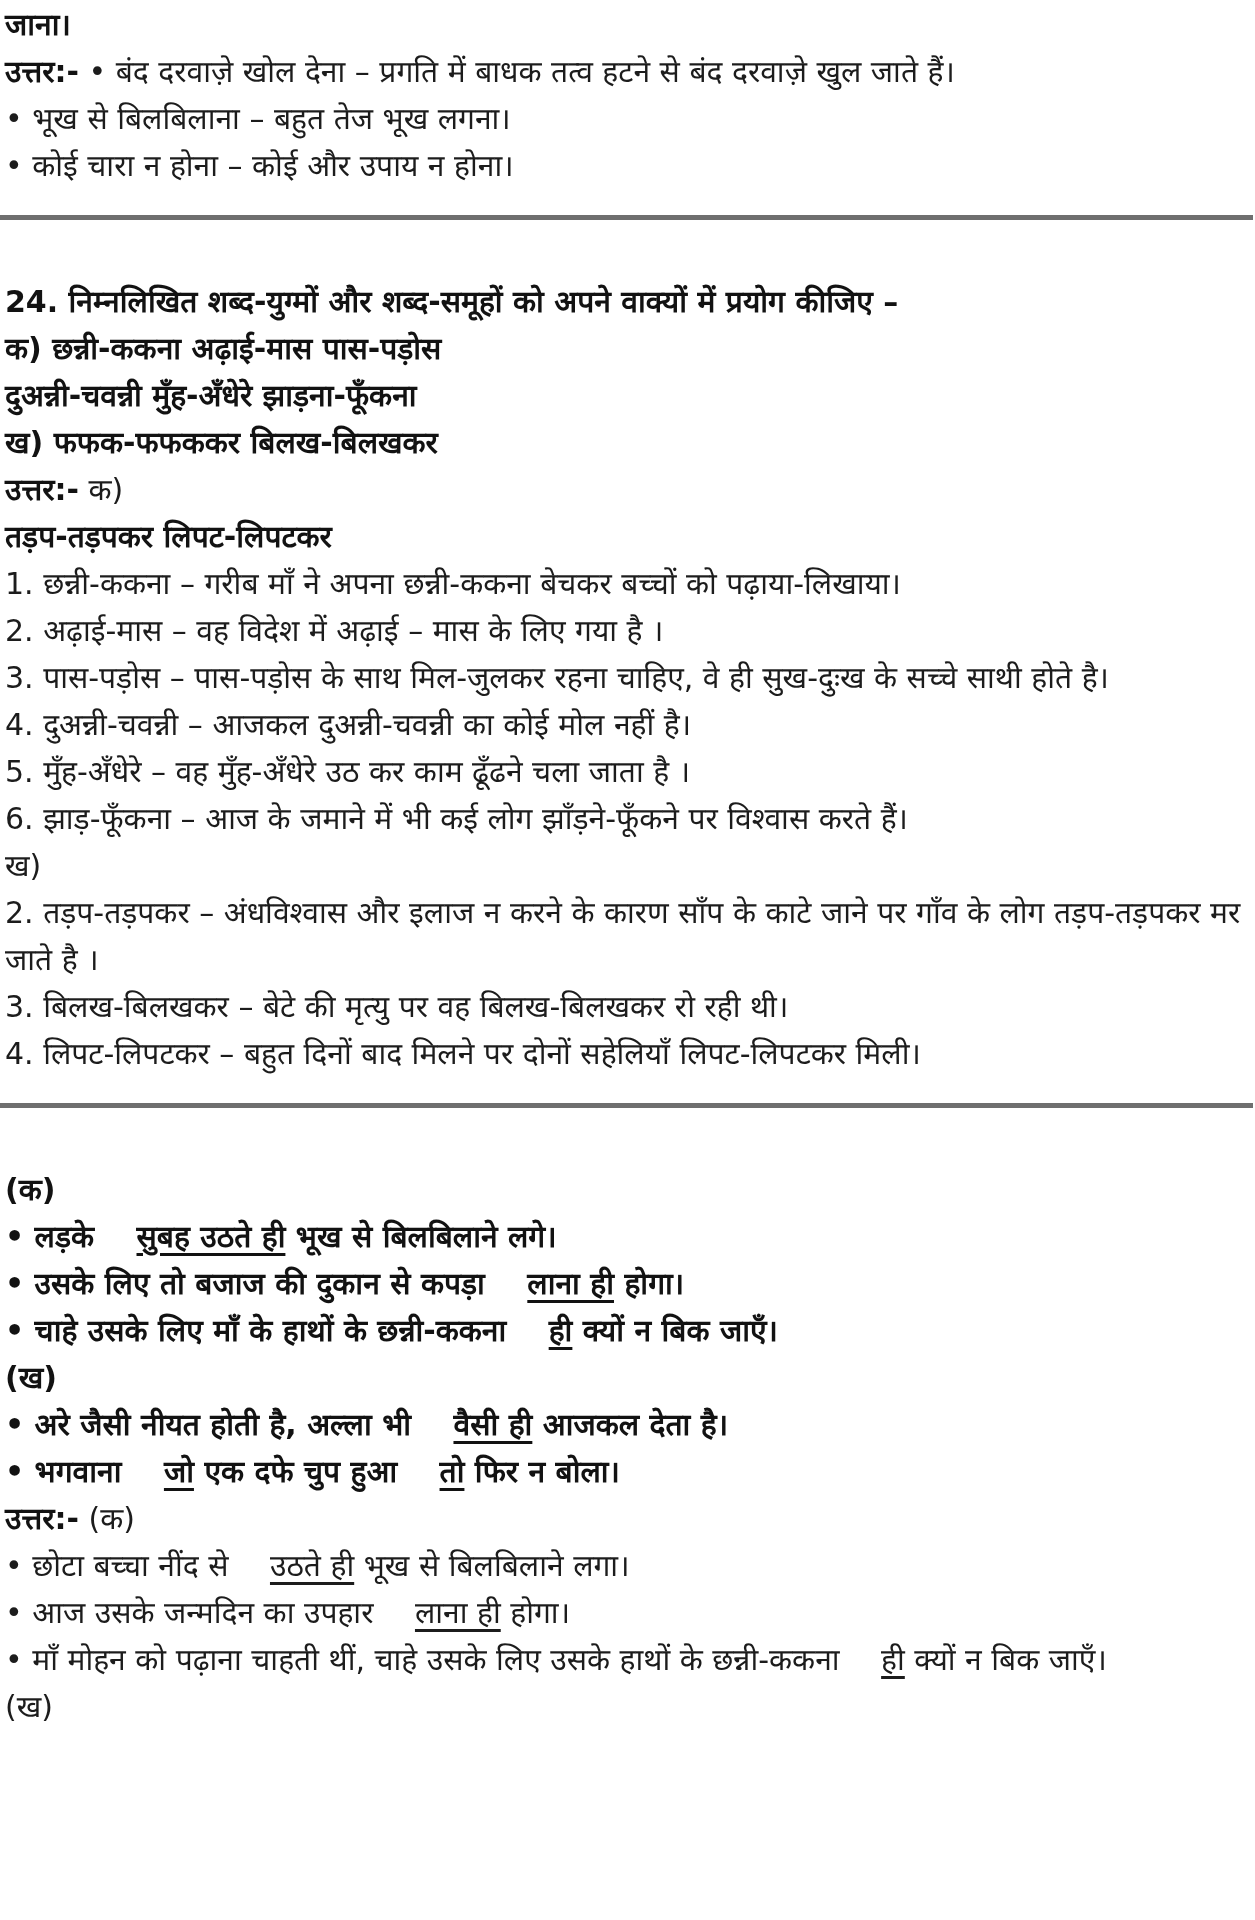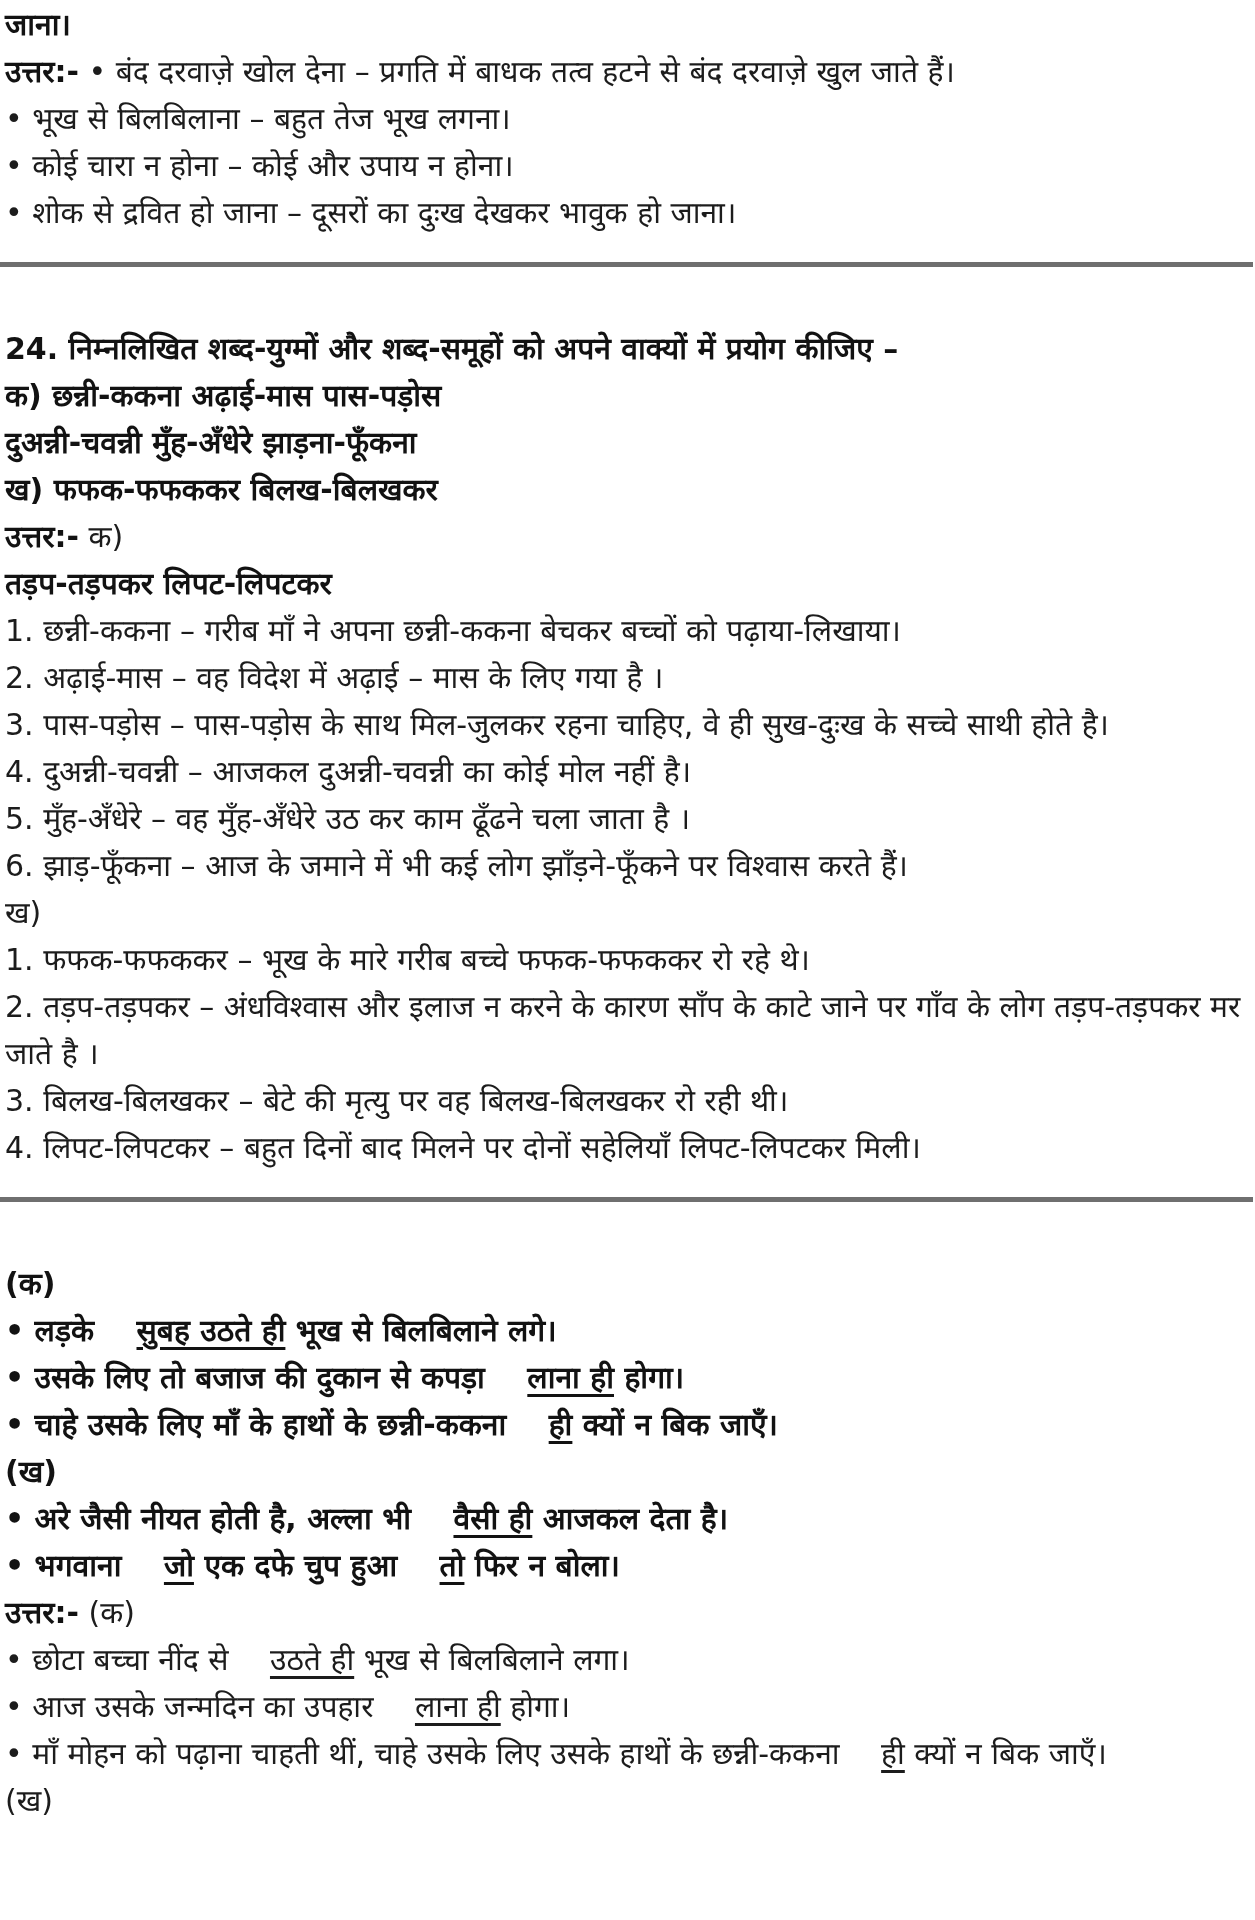--- a/index.html
+++ b/index.html
@@ -44,36 +44,34 @@
   }
 </style>
 </head>
 <body>
 
 <main class="page" style="color: rgb(28, 28, 28);">
     <p class="line bold"><span>जाना।</span></p>
     <p class="line"><span class="bold">उत्तर:-</span><span> • बंद दरवाज़े खोल देना – प्रगति में बाधक तत्व हटने से बंद दरवाज़े खुल जाते हैं।</span></p>
     <p class="line"><span>• भूख से बिलबिलाना – बहुत तेज भूख लगना।</span></p>
     <p class="line"><span>• कोई चारा न होना – कोई और उपाय न होना।</span></p>
-    <p class="line"><span>• शोक से द्रवित हो जाना – दूसरों का दुःख देखकर भावुक हो जाना।</span></p>
     <div class="divider" style="background: rgb(111, 111, 111);"></div>
     <p class="line bold"><span>24. निम्नलिखित शब्द-युग्मों और शब्द-समूहों को अपने वाक्यों में प्रयोग कीजिए –</span></p>
     <p class="line bold"><span>क) छन्नी-ककना अढ़ाई-मास पास-पड़ोस</span></p>
     <p class="line bold"><span>दुअन्नी-चवन्नी मुँह-अँधेरे झाड़ना-फूँकना</span></p>
     <p class="line bold"><span>ख) फफक-फफककर बिलख-बिलखकर</span></p>
     <p class="line"><span class="bold">उत्तर:-</span><span> क)</span></p>
     <p class="line bold"><span>तड़प-तड़पकर लिपट-लिपटकर</span></p>
     <p class="line"><span>1. छन्नी-ककना – गरीब माँ ने अपना छन्नी-ककना बेचकर बच्चों को पढ़ाया-लिखाया।</span></p>
     <p class="line"><span>2. अढ़ाई-मास – वह विदेश में अढ़ाई – मास के लिए गया है ।</span></p>
     <p class="line"><span>3. पास-पड़ोस – पास-पड़ोस के साथ मिल-जुलकर रहना चाहिए, वे ही सुख-दुःख के सच्चे साथी होते है।</span></p>
     <p class="line"><span>4. दुअन्नी-चवन्नी – आजकल दुअन्नी-चवन्नी का कोई मोल नहीं है।</span></p>
     <p class="line"><span>5. मुँह-अँधेरे – वह मुँह-अँधेरे उठ कर काम ढूँढने चला जाता है ।</span></p>
     <p class="line"><span>6. झाड़-फूँकना – आज के जमाने में भी कई लोग झाँड़ने-फूँकने पर विश्वास करते हैं।</span></p>
     <p class="line"><span>ख)</span></p>
-    <p class="line"><span>1. फफक-फफककर – भूख के मारे गरीब बच्चे फफक-फफककर रो रहे थे।</span></p>
     <p class="line"><span>2. तड़प-तड़पकर – अंधविश्वास और इलाज न करने के कारण साँप के काटे जाने पर गाँव के लोग तड़प-तड़पकर मर जाते है ।</span></p>
     <p class="line"><span>3. बिलख-बिलखकर – बेटे की मृत्यु पर वह बिलख-बिलखकर रो रही थी।</span></p>
     <p class="line"><span>4. लिपट-लिपटकर – बहुत दिनों बाद मिलने पर दोनों सहेलियाँ लिपट-लिपटकर मिली।</span></p>
     <div class="divider" style="background: rgb(111, 111, 111);"></div>
     <p class="line bold"><span>(क)</span></p>
     <p class="line bold"><span>• लड़के </span><span class="u">सुबह उठते ही</span><span> भूख से बिलबिलाने लगे।</span></p>
     <p class="line bold"><span>• उसके लिए तो बजाज की दुकान से कपड़ा </span><span class="u">लाना ही</span><span> होगा।</span></p>
     <p class="line bold"><span>• चाहे उसके लिए माँ के हाथों के छन्नी-ककना </span><span class="u">ही</span><span> क्यों न बिक जाएँ।</span></p>
     <p class="line bold"><span>(ख)</span></p>
     <p class="line bold"><span>• अरे जैसी नीयत होती है, अल्ला भी </span><span class="u">वैसी ही</span><span> आजकल देता है।</span></p>

